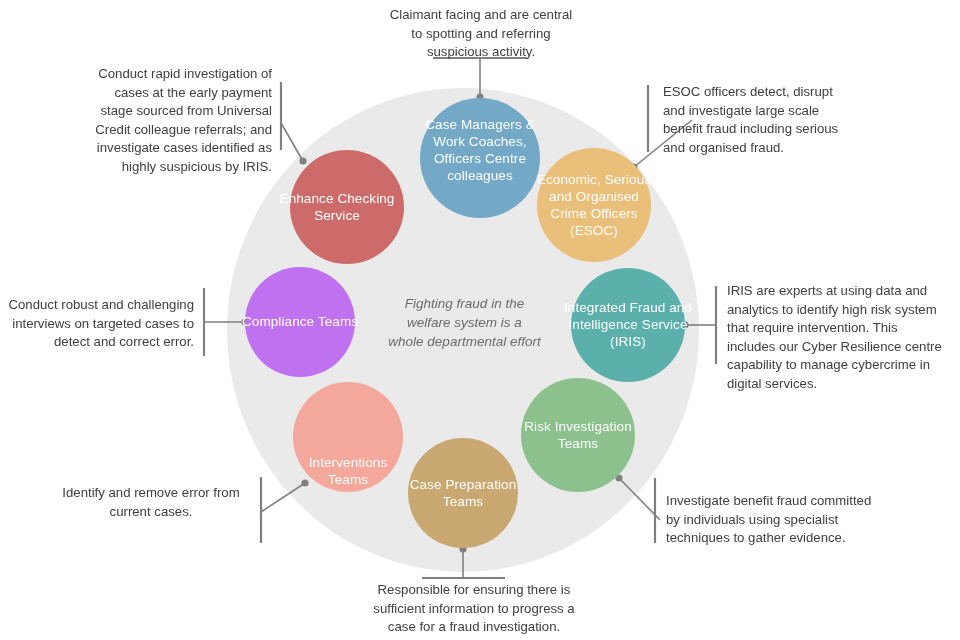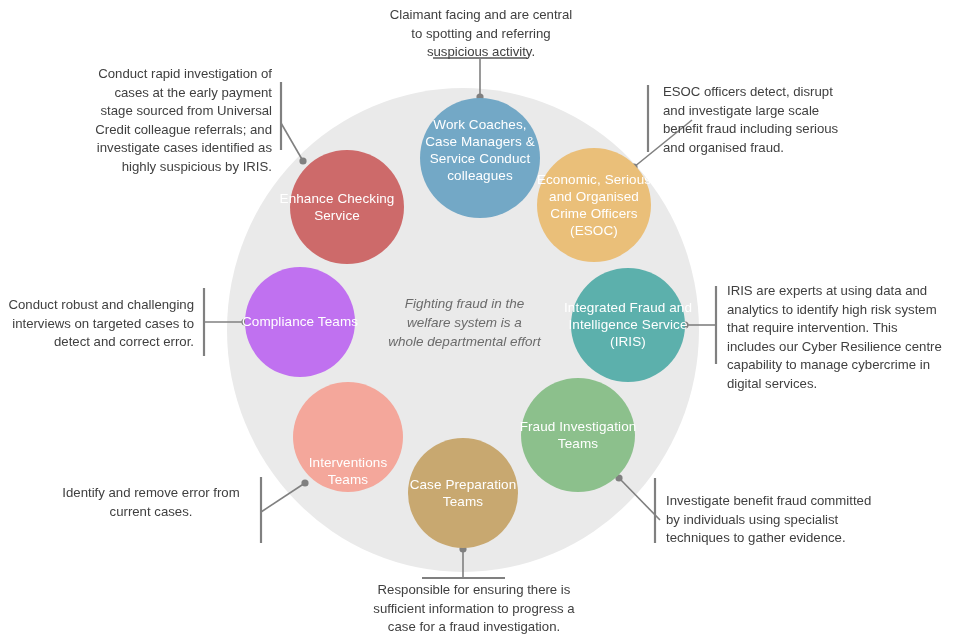--- a/index.html
+++ b/index.html
@@ -114,41 +114,41 @@
     </g>
   </svg>
 
   <div class="center-text" style="left:382px; top:294px; width:165px;font-style:italic;">
       <span class="node-label-inner">Fighting fraud in the</span>
       <span class="node-label-inner">welfare system is a</span>
       <span class="node-label-inner">whole departmental effort</span>
     </div>
 
   <div class="node-label" style="left:400px; top:116px; width:160px;">
+      <span class="node-label-inner">Case Managers &amp;</span>
       <span class="node-label-inner">Work Coaches,</span>
-      <span class="node-label-inner">Case Managers &amp;</span>
-      <span class="node-label-inner">Service Conduct</span>
+      <span class="node-label-inner">Officers Centre</span>
       <span class="node-label-inner">colleagues</span>
     </div>
 
   <div class="node-label" style="left:518px; top:171px; width:152px;">
       <span class="node-label-inner">Economic, Serious</span>
       <span class="node-label-inner">and Organised</span>
       <span class="node-label-inner">Crime Officers</span>
       <span class="node-label-inner">(ESOC)</span>
     </div>
 
   <div class="node-label" style="left:550px; top:299px; width:156px;">
       <span class="node-label-inner">Integrated Fraud and</span>
       <span class="node-label-inner">Intelligence Service</span>
       <span class="node-label-inner">(IRIS)</span>
     </div>
 
   <div class="node-label" style="left:500px; top:418px; width:156px;">
-      <span class="node-label-inner">Fraud Investigation</span>
+      <span class="node-label-inner">Risk Investigation</span>
       <span class="node-label-inner">Teams</span>
     </div>
 
   <div class="node-label" style="left:387px; top:476px; width:152px;">
       <span class="node-label-inner">Case Preparation</span>
       <span class="node-label-inner">Teams</span>
     </div>
 
   <div class="node-label" style="left:274px; top:420px; width:148px;margin-top:34px;">
       <span class="node-label-inner">Interventions</span>

